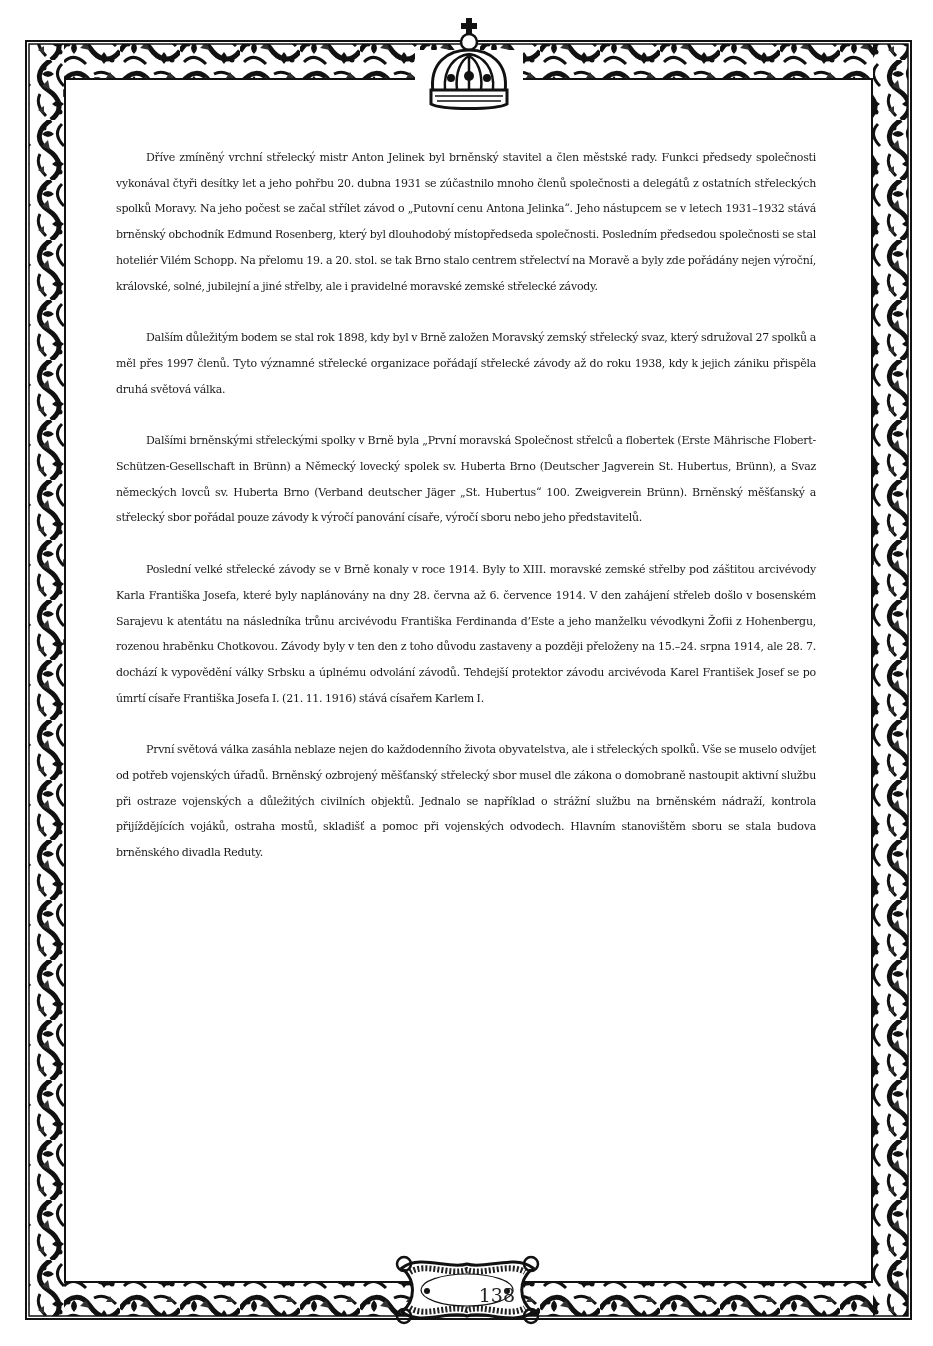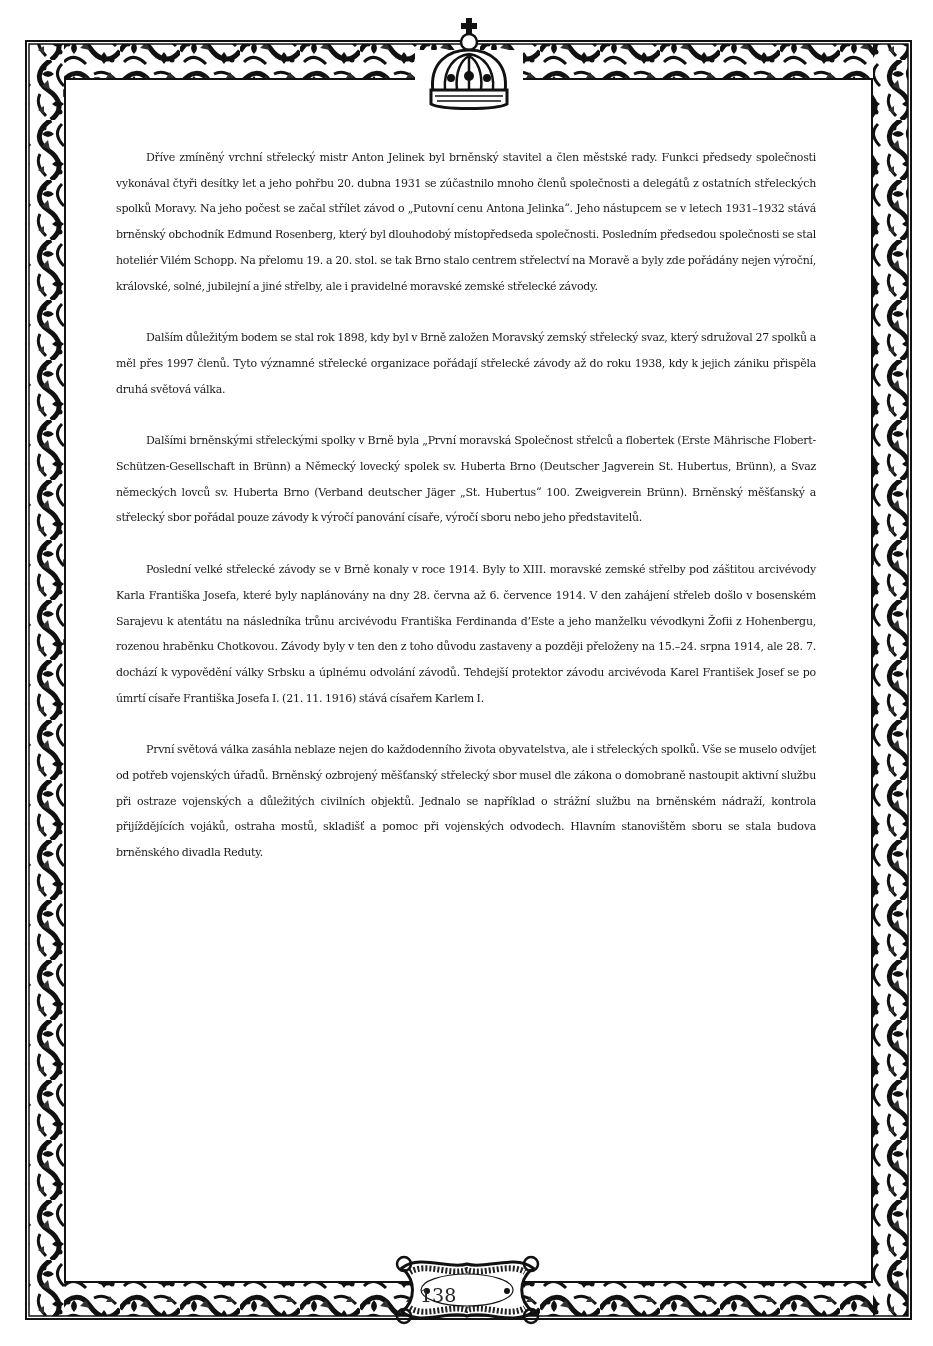--- a/index.html
+++ b/index.html
@@ -12,21 +12,21 @@
     border: 2px solid #111; box-sizing: border-box;
   }
   .frame-inner {
     position: absolute; left: 64px; top: 78px; width: 809px; height: 1205px;
     border: 2px solid #111; box-sizing: border-box; background: #fff;
   }
 
   .crown { position: absolute; left: 415px; top: 12px; width: 108px; height: 108px; }
   .cartouche { position: absolute; left: 390px; top: 1250px; width: 155px; height: 80px; }
   .page-number {
-    position: absolute; left: 420px; top: 1284px; width: 95px; text-align: left;
+    position: absolute; left: 420px; top: 1284px; width: 95px; text-align: right;
     font-family: "DejaVu Serif", serif; font-size: 19px; color: #222; line-height: 22px;
   }
 
   .body-text {
     position: absolute; left: 116px; top: 145px; width: 700px;
     font-family: "DejaVu Serif", serif; font-size: 11px; line-height: 25.7px;
     color: #1a1a1a; text-align: justify; hyphens: manual;
   }
   .body-text p { margin: 0 0 26px 0; text-indent: 30px; letter-spacing: -0.25px; word-spacing: -0.5px; }
 </style>

